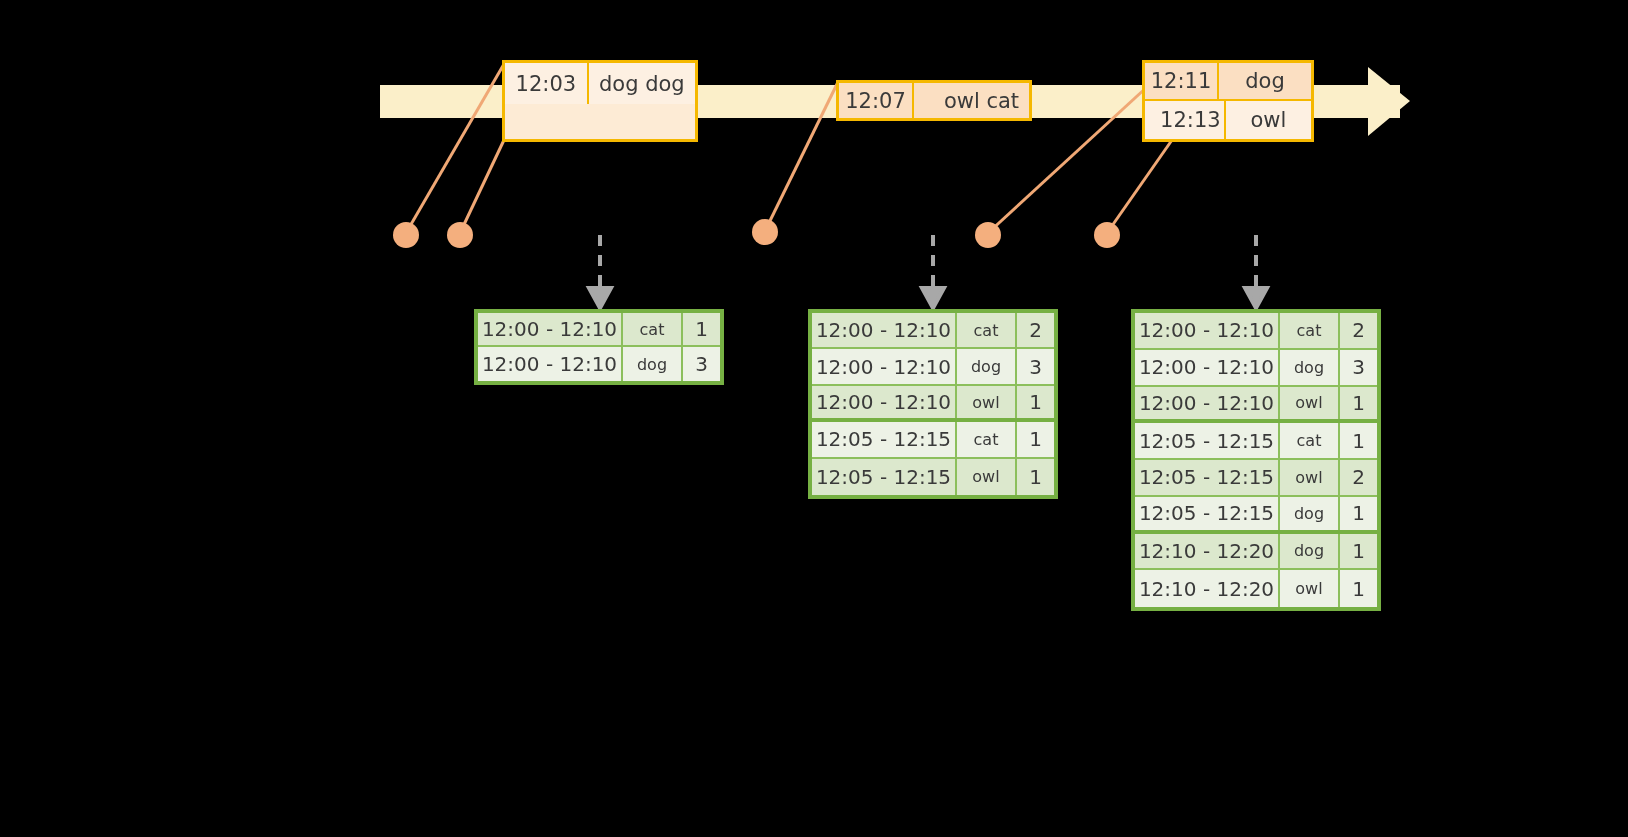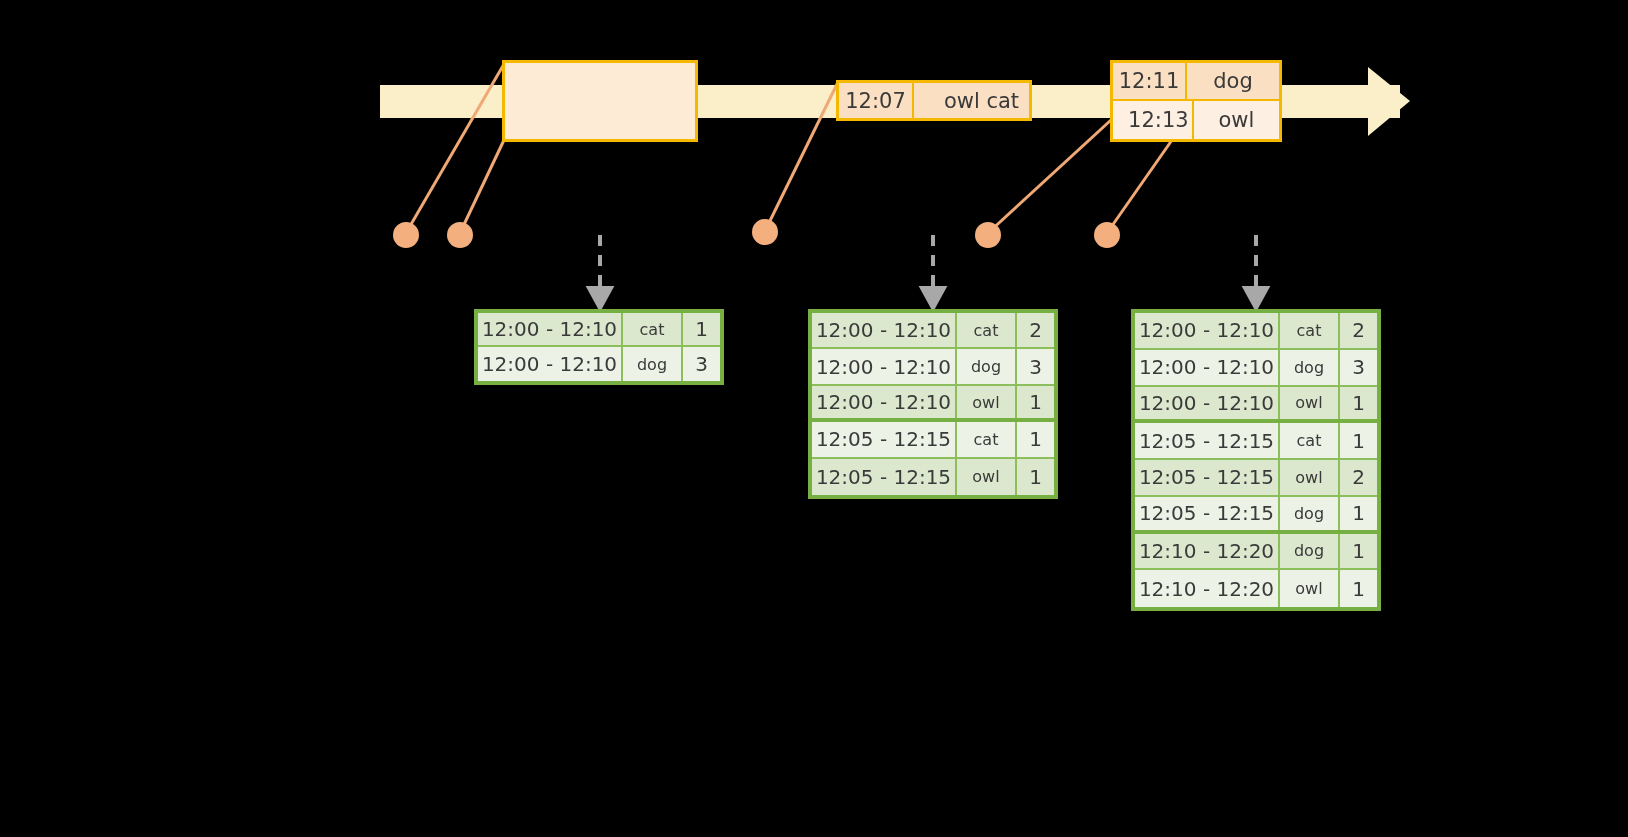--- a/index.html
+++ b/index.html
@@ -157,30 +157,34 @@
         <polygon points="922,288 944,288 933,308"></polygon>
       </g>
       <g>
         <line x1="1256" y1="235" x2="1256" y2="288" stroke-dasharray="11 9"></line>
         <polygon points="1245,288 1267,288 1256,308"></polygon>
       </g>
     </g>
   </svg>
 
   <div class="event-box" style="left:502px; top:60px; width:196px; height:82px;">
+    <div class="event-row shade-b" style="height:41px;">
+      <div class="event-time" style="width:85px;">12:03</div>
+      <div class="event-words" style="width:108px;">dog dog</div>
+    </div>
   </div>
 
   <div class="event-box" style="left:836px; top:80px; width:196px; height:41px;">
     <div class="event-row shade-a" style="height:39px;">
       <div class="event-time" style="width:85px;">12:07</div>
       <div class="event-words" style="width:108px;margin-left:20px;">owl cat</div>
     </div>
   </div>
 
-  <div class="event-box" style="left:1110px; top:60px; width:172px; height:82px;">
+  <div class="event-box" style="left:1142px; top:60px; width:172px; height:82px;">
     <div class="event-row shade-a" style="height:41px;">
       <div class="event-time" style="width:74px;">12:11</div>
       <div class="event-words" style="width:92px;">dog</div>
     </div>
     <div class="event-row shade-b" style="height:41px;">
       <div class="event-time" style="width:74px;margin-left:12px;">12:13</div>
       <div class="event-words" style="width:92px;">owl</div>
     </div>
   </div>
 

